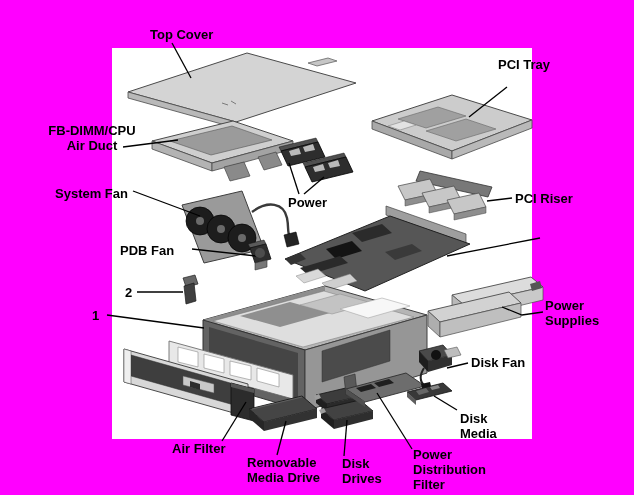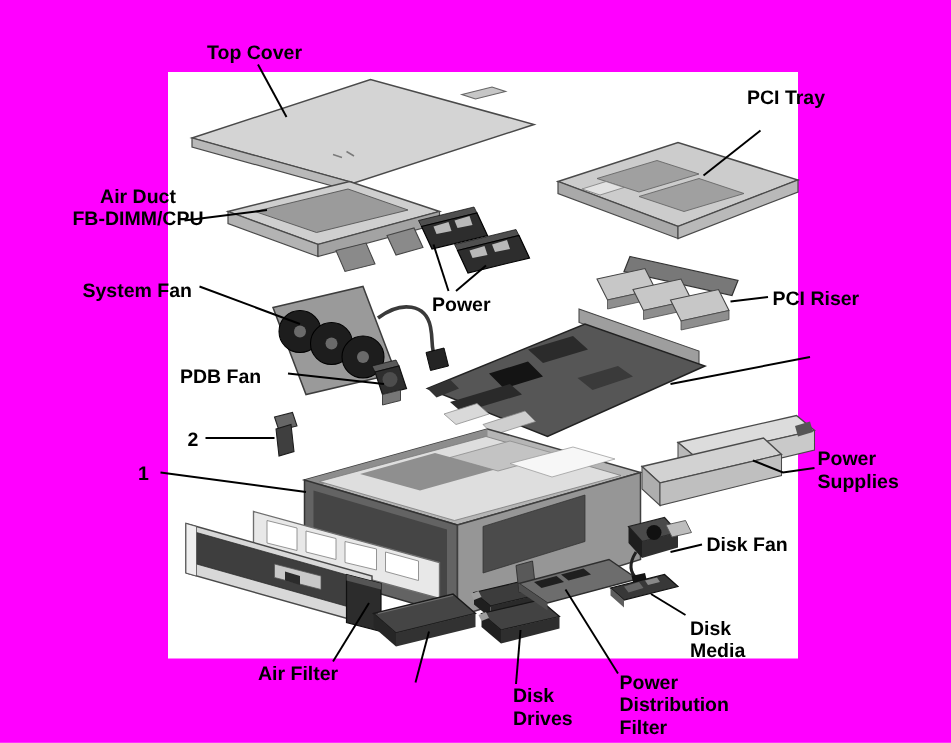--- a/index.html
+++ b/index.html
@@ -205,25 +205,25 @@
       <polyline points="543,312 522,315 502,307"></polyline>
       <line x1="468" y1="363" x2="447" y2="368"></line>
       <line x1="457" y1="410" x2="434" y2="396"></line>
       <line x1="222" y1="441" x2="246" y2="402"></line>
       <line x1="277" y1="455" x2="286" y2="421"></line>
       <line x1="344" y1="456" x2="347" y2="420"></line>
       <line x1="412" y1="449" x2="377" y2="393"></line>
     </g>
   </svg>
 
-  <div class="lbl" style="left:138px;top:27px"><span>Top Cover</span></div>
+  <div class="lbl" style="left:150px;top:27px"><span>Top Cover</span></div>
 
   <div class="lbl center" style="left:44px;top:123px;width:96px">
+    <span class="ln">FB-DIMM/CPU</span>
     <span class="ln">Air Duct</span>
-    <span class="ln">FB-DIMM/CPU</span>
   </div>
 
   <div class="lbl u" style="left:55px;top:186px"><span>System Fan</span></div>
 
   <div class="lbl u" style="left:288px;top:195px"><span>Power</span></div>
 
   <div class="lbl u" style="left:498px;top:57px"><span>PCI Tray</span></div>
 
   <div class="lbl u" style="left:515px;top:191px"><span>PCI Riser</span></div>
 
@@ -241,20 +241,24 @@
 
   <div class="lbl u" style="left:471px;top:355px"><span>Disk Fan</span></div>
 
   <div class="lbl u" style="left:460px;top:411px">
     <span class="ln">Disk</span>
     <span class="ln">Media</span>
   </div>
 
   <div class="lbl" style="left:172px;top:441px"><span>Air Filter</span></div>
 
+  <div class="lbl u" style="left:247px;top:455px">
+    <span class="ln">Removable</span>
+    <span class="ln">Media Drive</span>
+  </div>
 
   <div class="lbl u" style="left:342px;top:456px">
     <span class="ln">Disk</span>
     <span class="ln">Drives</span>
   </div>
 
   <div class="lbl u" style="left:413px;top:447px">
     <span class="ln">Power</span>
     <span class="ln">Distribution</span>
     <span class="ln">Filter</span>

